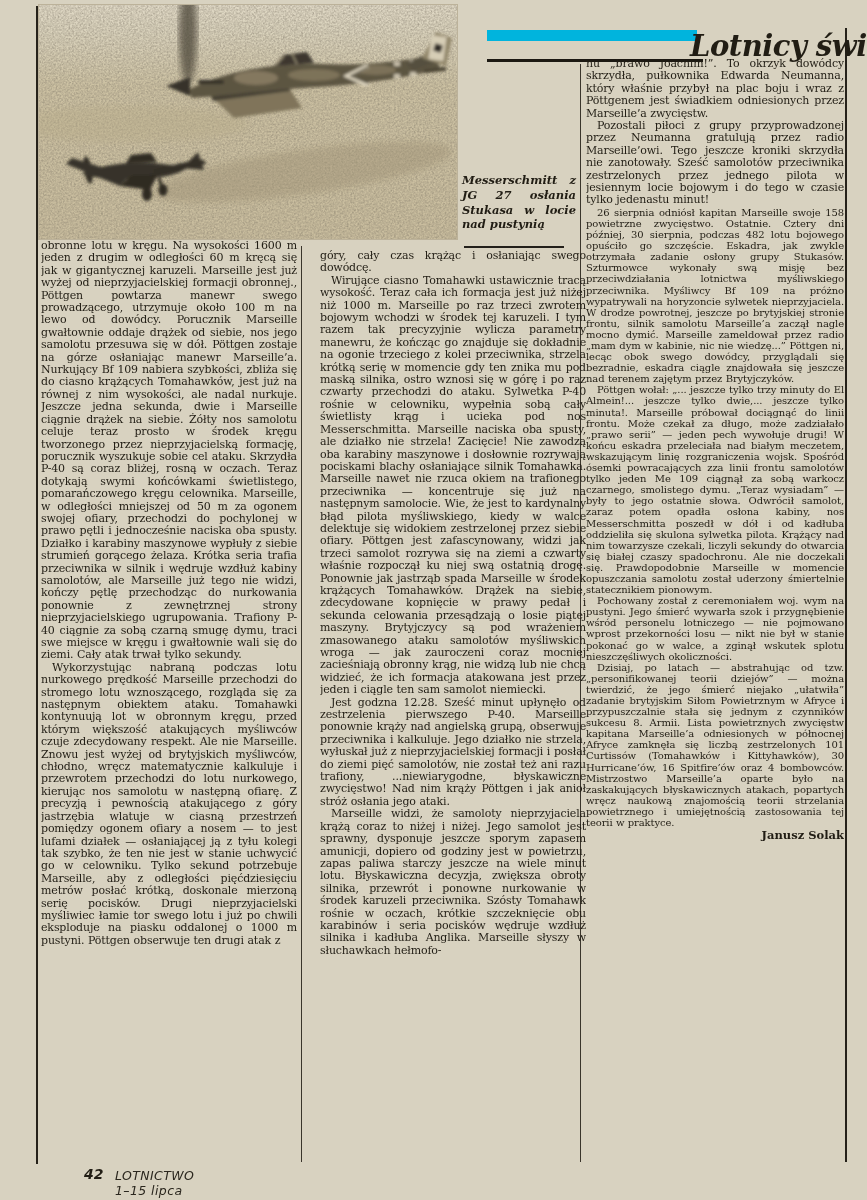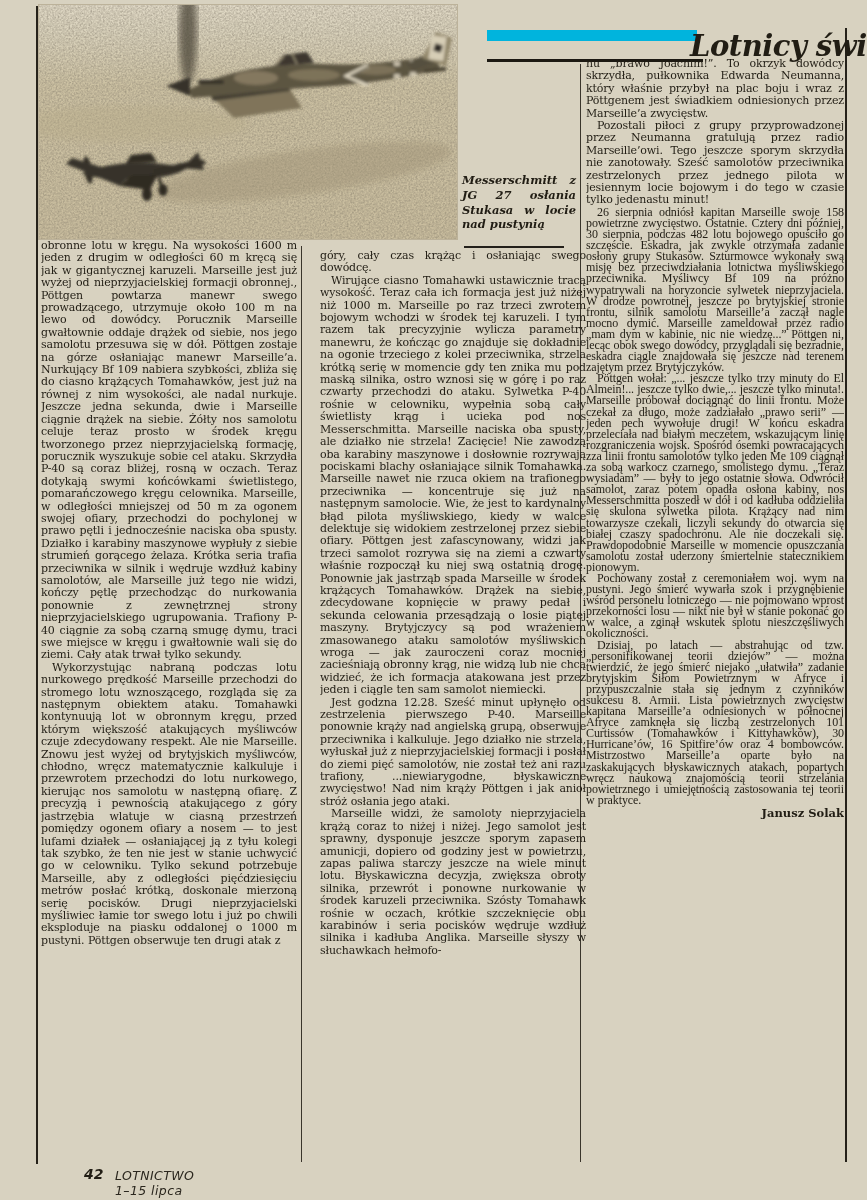--- a/index.html
+++ b/index.html
@@ -37,21 +37,21 @@
   }
   .caption-rule{position:absolute;left:464px;top:246px;width:100px;height:2px;background:#23201a;}
 
   
   .col{position:absolute;text-align:justify;overflow:hidden;}
   .col p{margin:0;padding:0;font-size:11px;line-height:12.4px;letter-spacing:-0.15px;word-spacing:0.3px;}
   .col p.indent{text-indent:11px;}
   .col-1{left:41px;top:240px;width:256px;height:912px;}
   .col-2{left:320px;top:250px;width:266px;height:912px;}
   .col-3{left:586px;top:58px;width:258px;height:1106px;}
-  .col-3 .small p{font-size:12px;line-height:11.1px;letter-spacing:-0.1px;font-family:Liberation Serif, serif;}
+  .col-3 .small p{font-size:10px;line-height:11.1px;letter-spacing:-0.1px;}
   .author{
     text-align:right;font-weight:bold;font-size:11.5px;
   }
 
   
   .footer{position:absolute;left:52px;top:1166px;height:18px;
     font-family:"DejaVu Sans","Liberation Sans",sans-serif;}
   .page-number{position:absolute;left:0;top:0;font-size:14px;font-weight:bold;font-style:italic;margin-left:32px;}
   .issue-label{position:absolute;left:63px;top:2px;font-size:12.5px;font-style:italic;letter-spacing:0.4px;color:#2b271e;}
 </style>
@@ -149,21 +149,21 @@
 
 <div class="col col-2">
   <p>góry, cały czas krążąc i osłaniając swego dowódcę.</p>
   <p class="indent">Wirujące ciasno Tomahawki ustawicznie tracą wysokość. Teraz cała ich formacja jest już niżej niż 1000 m. Marseille po raz trzeci zwrotem bojowym wchodzi w środek tej karuzeli. I tym razem tak precyzyjnie wylicza parametry manewru, że kończąc go znajduje się dokładnie na ogonie trzeciego z kolei przeciwnika, strzela krótką serię w momencie gdy ten znika mu pod maską silnika, ostro wznosi się w górę i po raz czwarty przechodzi do ataku. Sylwetka P-40 rośnie w celowniku, wypełnia sobą cały świetlisty krąg i ucieka pod nos Messerschmitta. Marseille naciska oba spusty, ale działko nie strzela! Zacięcie! Nie zawodzą oba karabiny maszynowe i dosłownie rozrywają pociskami blachy osłaniające silnik Tomahawka. Marseille nawet nie rzuca okiem na trafionego przeciwnika — koncentruje się już na następnym samolocie. Wie, że jest to kardynalny błąd pilota myśliwskiego, kiedy w walce delektuje się widokiem zestrzelonej przez siebie ofiary. Pöttgen jest zafascynowany, widzi jak trzeci samolot rozrywa się na ziemi a czwarty właśnie rozpoczął ku niej swą ostatnią drogę. Ponownie jak jastrząb spada Marseille w środek krążących Tomahawków. Drążek na siebie, zdecydowane kopnięcie w prawy pedał i sekunda celowania przesądzają o losie piątej maszyny. Brytyjczycy są pod wrażeniem zmasowanego ataku samolotów myśliwskich wroga — jak zauroczeni coraz mocniej zacieśniają obronny krąg, nie widzą lub nie chcą widzieć, że ich formacja atakowana jest przez jeden i ciągle ten sam samolot niemiecki.</p>
   <p class="indent">Jest godzna 12.28. Sześć minut upłynęło od zestrzelenia pierwszego P-40. Marseille ponownie krąży nad angielską grupą, obserwuje przeciwnika i kalkuluje. Jego działko nie strzela, wyłuskał już z nieprzyjacielskiej formacji i posłał do ziemi pięć samolotów, nie został też ani razu trafiony, ...niewiarygodne, błyskawiczne zwycięstwo! Nad nim krąży Pöttgen i jak anioł stróż osłania jego ataki.</p>
   <p class="indent">Marseille widzi, że samoloty nieprzyjaciela krążą coraz to niżej i niżej. Jego samolot jest sprawny, dysponuje jeszcze sporym zapasem amunicji, dopiero od godziny jest w powietrzu, zapas paliwa starczy jeszcze na wiele minut lotu. Błyskawiczna decyzja, zwiększa obroty silnika, przewrót i ponowne nurkowanie w środek karuzeli przeciwnika. Szósty Tomahawk rośnie w oczach, krótkie szczeknięcie obu karabinów i seria pocisków wędruje wzdłuż silnika i kadłuba Anglika. Marseille słyszy w słuchawkach hełmofo-</p>
 </div>
 
 <div class="col col-3">
   <p>nu „brawo Joachim!”. To okrzyk dowódcy skrzydła, pułkownika Edwarda Neumanna, który właśnie przybył na plac boju i wraz z Pöttgenem jest świadkiem odniesionych przez Marseille’a zwycięstw.</p>
-  <p class="indent">Pozostali piłoci z grupy przyprowadzonej przez Neumanna gratulują przez radio Marseille’owi. Tego jeszcze sporym skrzydła nie zanotowały. Sześć samolotów przeciwnika zestrzelonych przez jednego pilota w jesiennym locie bojowym i do tego w czasie tylko jedenastu minut!</p>
+  <p class="indent">Pozostali piłoci z grupy przyprowadzonej przez Neumanna gratulują przez radio Marseille’owi. Tego jeszcze kroniki skrzydła nie zanotowały. Sześć samolotów przeciwnika zestrzelonych przez jednego pilota w jesiennym locie bojowym i do tego w czasie tylko jedenastu minut!</p>
   <div class="small">
     <p class="indent">26 sierpnia odniósł kapitan Marseille swoje 158 powietrzne zwycięstwo. Ostatnie. Cztery dni później, 30 sierpnia, podczas 482 lotu bojowego opuściło go szczęście. Eskadra, jak zwykle otrzymała zadanie osłony grupy Stukasów. Szturmowce wykonały swą misję bez przeciwdziałania lotnictwa myśliwskiego przeciwnika. Myśliwcy Bf 109 na próżno wypatrywali na horyzoncie sylwetek nieprzyjaciela. W drodze powrotnej, jeszcze po brytyjskiej stronie frontu, silnik samolotu Marseille’a zaczął nagle mocno dymić. Marseille zameldował przez radio „mam dym w kabinie, nic nie wiedzę...” Pöttgen ni, lecąc obok swego dowódcy, przyglądali się bezradnie, eskadra ciągle znajdowała się jeszcze nad terenem zajętym przez Brytyjczyków.</p>
     <p class="indent">Pöttgen wołał: „... jeszcze tylko trzy minuty do El Almein!... jeszcze tylko dwie,... jeszcze tylko minuta!. Marseille próbował dociągnąć do linii frontu. Może czekał za długo, może zadziałało „prawo serii” — jeden pech wywołuje drugi! W końcu eskadra przeleciała nad białym meczetem, wskazującym linię rozgraniczenia wojsk. Spośród ósemki powracających zza linii frontu samolotów tylko jeden Me 109 ciągnął za sobą warkocz czarnego, smolistego dymu. „Teraz wysiadam” — były to jego ostatnie słowa. Odwrócił samolot, zaraz potem opadła osłona kabiny, nos Messerschmitta poszedł w dół i od kadłuba oddzieliła się skulona sylwetka pilota. Krążący nad nim towarzysze czekali, liczyli sekundy do otwarcia się białej czaszy spadochronu. Ale nie doczekali się. Prawdopodobnie Marseille w momencie opuszczania samolotu został uderzony śmiertelnie statecznikiem pionowym.</p>
     <p class="indent">Pochowany został z ceremoniałem woj. wym na pustyni. Jego śmierć wywarła szok i przygnębienie wśród personelu lotniczego — nie pojmowano wprost przekorności losu — nikt nie był w stanie pokonać go w walce, a zginął wskutek splotu nieszczęśliwych okoliczności.</p>
     <p class="indent">Dzisiaj, po latach — abstrahując od tzw. „personifikowanej teorii dziejów” — można twierdzić, że jego śmierć niejako „ułatwiła” zadanie brytyjskim Siłom Powietrznym w Afryce i przypuszczalnie stała się jednym z czynników sukcesu 8. Armii. Lista powietrznych zwycięstw kapitana Marseille’a odniesionych w północnej Afryce zamknęła się liczbą zestrzelonych 101 Curtissów (Tomahawków i Kittyhawków), 30 Hurricane’ów, 16 Spitfire’ów oraz 4 bombowców. Mistrzostwo Marseille’a oparte było na zaskakujących błyskawicznych atakach, popartych wręcz naukową znajomością teorii strzelania powietrznego i umiejętnością zastosowania tej teorii w praktyce.</p>
   </div>
   <div class="author">Janusz Solak</div>
 </div>
 
 <div class="footer">

